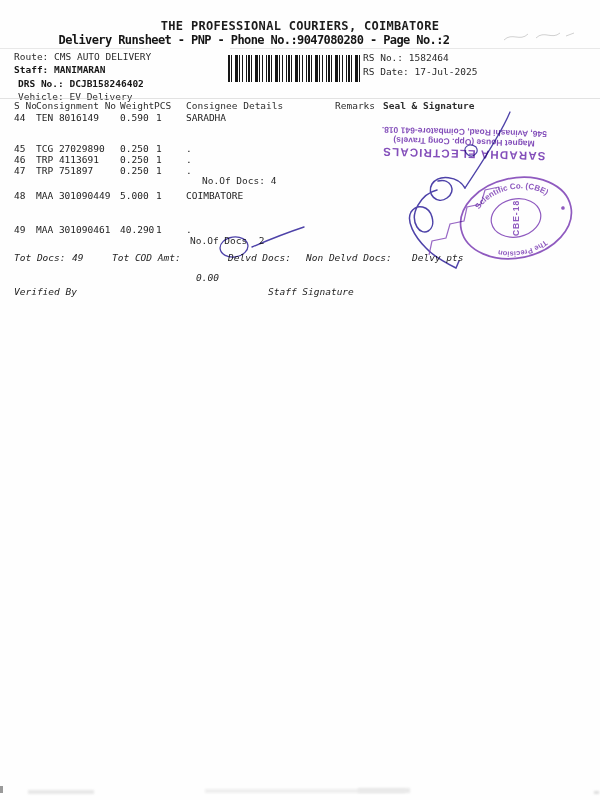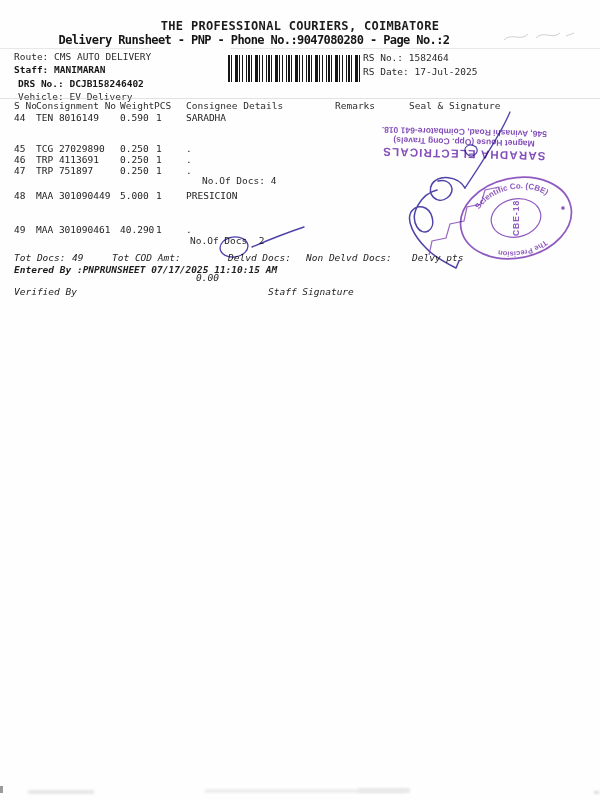--- a/index.html
+++ b/index.html
@@ -19,21 +19,21 @@
       #161616 0 2px,#fff 2px 3px,#161616 3px 4px,#fff 4px 7px,
       #161616 7px 10px,#fff 10px 11px,#161616 11px 12px,#fff 12px 14px,
       #161616 14px 15px,#fff 15px 18px,#161616 18px 19px,#fff 19px 20px);
   }
   .scanline{position:absolute;height:1px;background:#cfcfcf;opacity:.45;}
   
   .trow{position:absolute;left:0;width:499px;height:11px;font-size:9.5px;line-height:10px;}
   .trow span{position:absolute;top:0;white-space:pre;}
   .hdr span{color:#2e2e2e;}
   .c-sno{left:14px;}  .c-con{left:36px;}  .c-wt{left:120px;}
-  .c-pcs{left:156px;} .c-det{left:186px;} .c-rem{left:335px;} .c-seal{left:409px;}
+  .c-pcs{left:156px;} .c-det{left:186px;} .c-rem{left:335px;} .c-seal{left:383px;font-weight:bold;}
   .note{font-size:9.5px;color:#2a2a2a;}
   
   .tot{font-size:9.5px;color:#1e1e1e;font-style:italic;}
   
   .addr-stamp{
     position:absolute;left:378px;top:127px;width:172px;text-align:center;
     transform:rotate(181.5deg);color:#7a3fb5;opacity:.92;
     font-family:"Liberation Sans",sans-serif;mix-blend-mode:multiply;pointer-events:none;
   }
   .addr-stamp .l1{font-size:11.5px;font-weight:bold;letter-spacing:1.2px;line-height:13px;}
@@ -102,41 +102,40 @@
     <span class="c-pcs">1</span>
     <span class="c-det">.</span>
   </div>
   <div class="abs note" style="left:202px;top:175px;">No.Of Docs: 4</div>
 
   <div class="trow" style="top:191px;">
     <span class="c-sno">48</span>
     <span class="c-con">MAA 301090449</span>
     <span class="c-wt">5.000</span>
     <span class="c-pcs">1</span>
-    <span class="c-det">PRESICION</span>
+    <span class="c-det">COIMBATORE</span>
   </div>
   <div class="trow" style="top:225px;">
     <span class="c-sno">49</span>
     <span class="c-con">MAA 301090461</span>
     <span class="c-wt">40.290</span>
     <span class="c-pcs">1</span>
     <span class="c-det">.</span>
   </div>
   <div class="abs note" style="left:190px;top:235px;"><span>No.Of Docs</span>  <span>2</span></div>
 
   <div>
     <span class="abs tot" style="left:14px;top:252px;">Tot Docs:</span>
     <span class="abs tot" style="left:72px;top:252px;">49</span>
     <span class="abs tot" style="left:112px;top:252px;">Tot COD Amt:</span>
     <span class="abs tot" style="left:196px;top:252px;margin-top:20px;">0.00</span>
     <span class="abs tot" style="left:228px;top:252px;">Delvd Docs:</span>
     <span class="abs tot" style="left:306px;top:252px;">Non Delvd Docs:</span>
     <span class="abs tot" style="left:412px;top:252px;">Delvy pts</span>
   </div>
-  <div class="abs tot bold" style="left:14px;top:264px;">Entered By :PNPRUNSHEET 07/17/2025 11:10:15 AM</div>
 
   <div class="abs tot" style="left:14px;top:286px;">Verified By</div>
   <div class="abs tot" style="left:268px;top:286px;">Staff Signature</div>
 
   <div class="addr-stamp">
     <div class="l1">SARADHA ELECTRICALS</div>
     <div class="l2">Magnet House (Opp. Cong Travels)</div>
     <div class="l3">546, Avinashi Road, Coimbatore-641 018.</div>
   </div>
 

